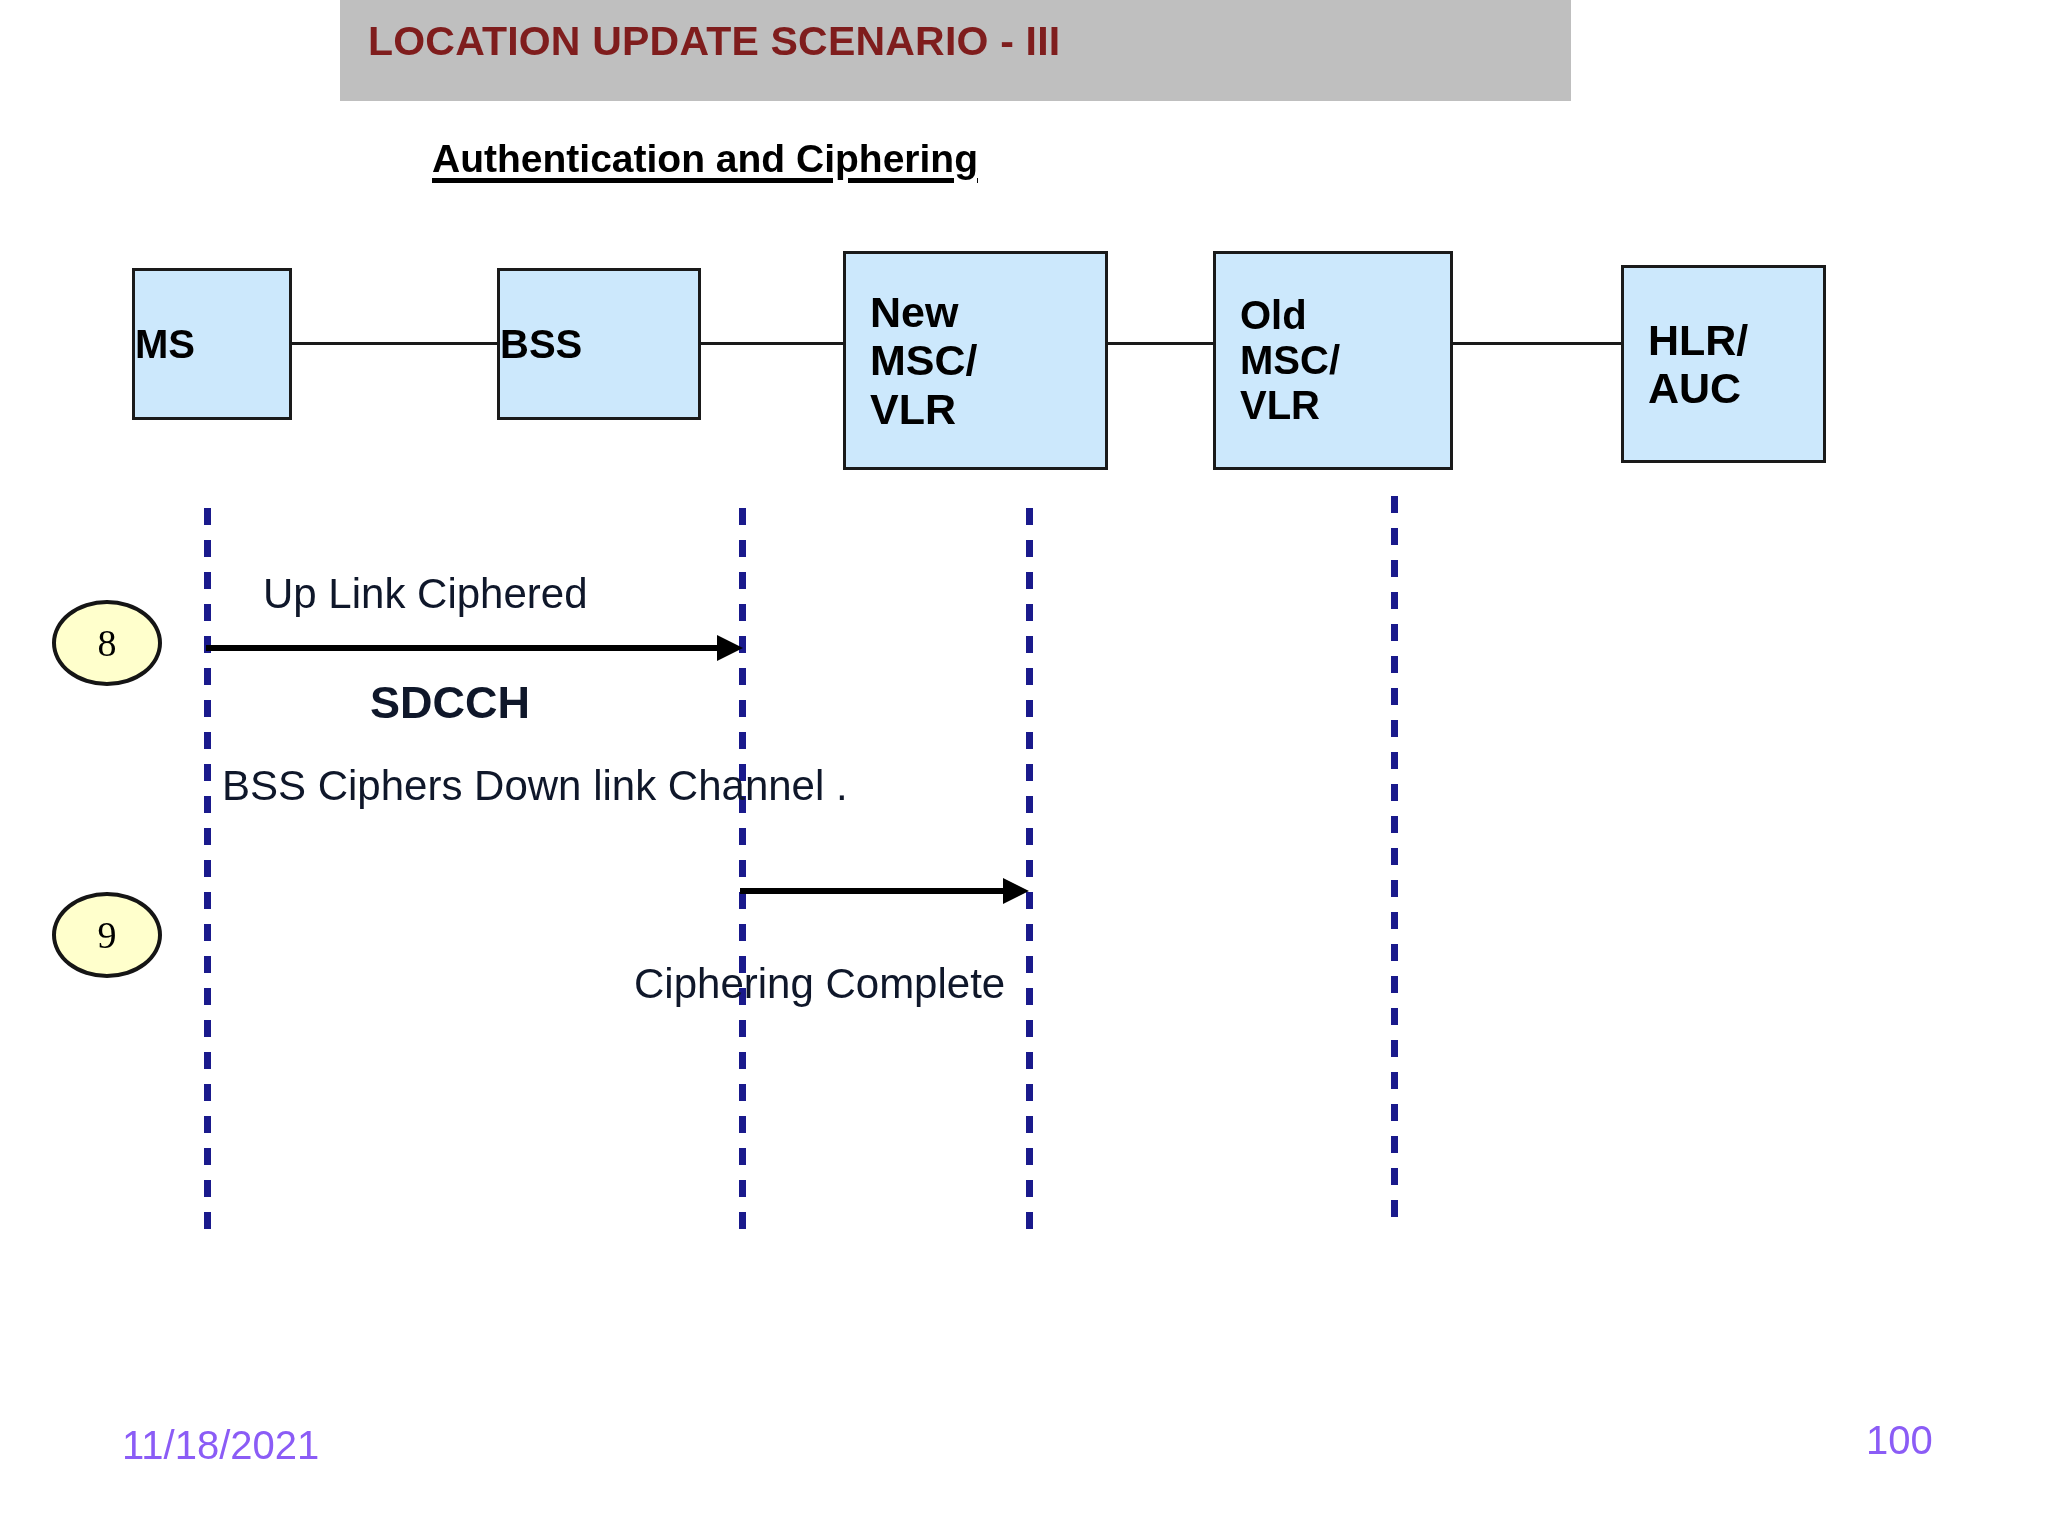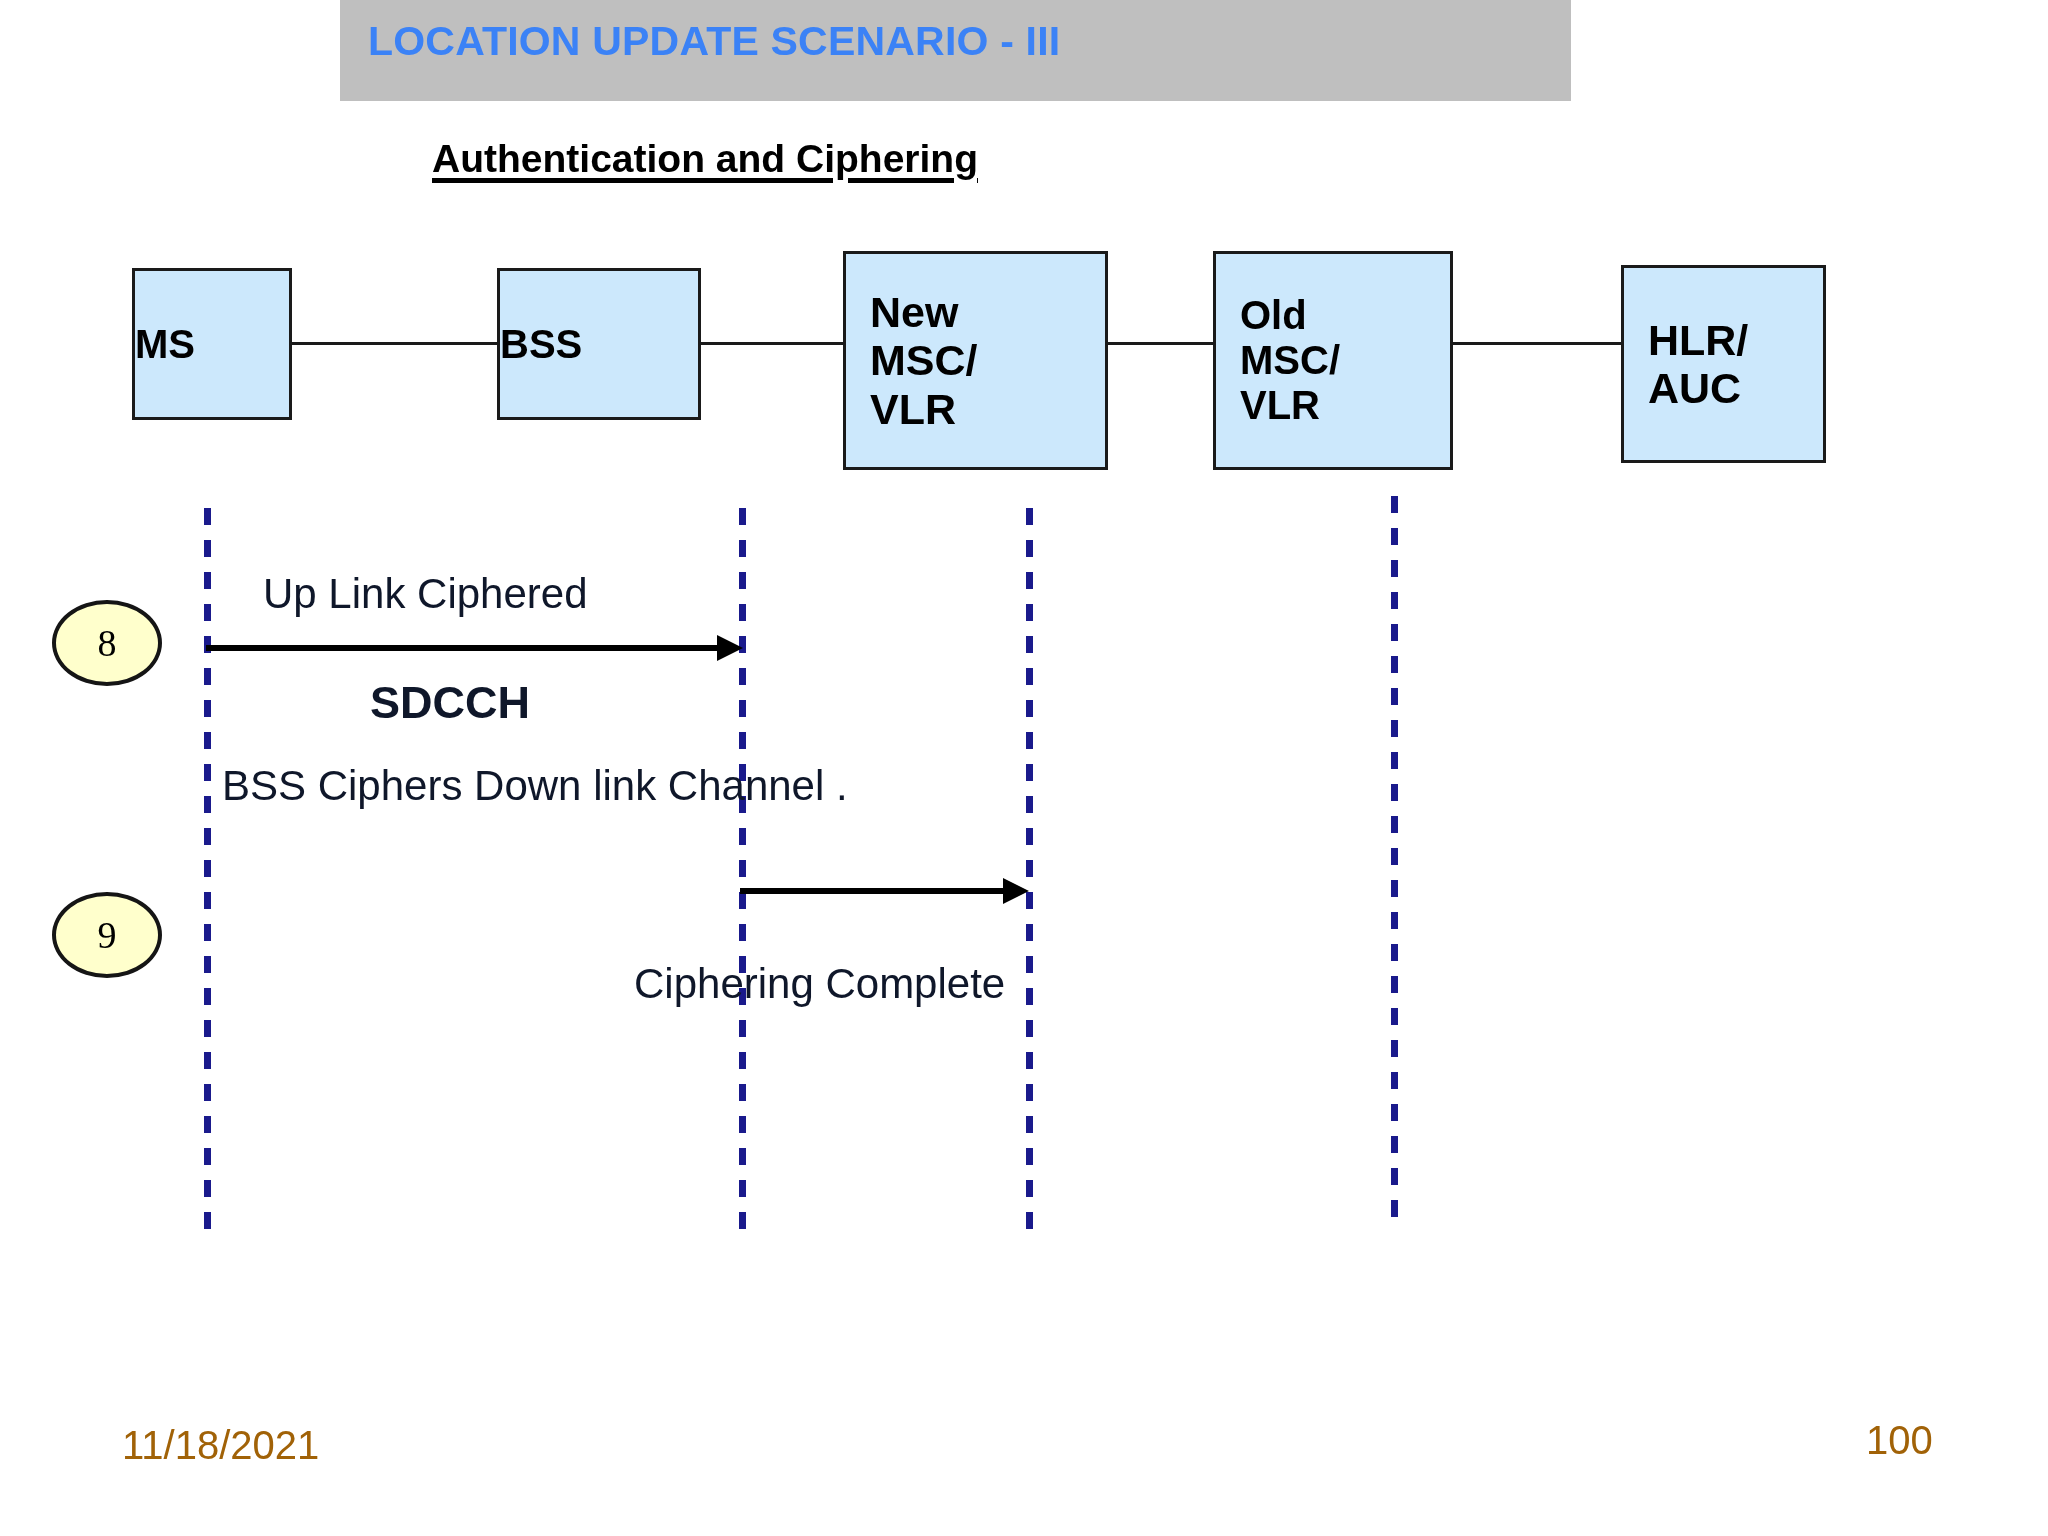--- a/index.html
+++ b/index.html
@@ -28,21 +28,21 @@
     background: #bfbfbf;
   }
   .title-text {
     position: absolute;
     left: 368px;
     top: 18px;
     width: 1190px;
     font-size: 41px;
     font-weight: bold;
     letter-spacing: 0.2px;
-    color: #3b82f6;
+    color: #7f1d1d;
     font-family: "Liberation Sans", sans-serif;
     white-space: nowrap;
   }
 
   
   .subtitle {
     position: absolute;
     left: 432px;
     top: 137px;
     font-size: 39px;
@@ -138,21 +138,21 @@
     font-size: 38px;
     color: #000000;
   }
   #step-8 { left: 52px; top: 600px; }
   #step-9 { left: 52px; top: 892px; }
 
   
   .footer-text {
     position: absolute;
     font-size: 40px;
-    color: #a16207;
+    color: #8b5cf6;
     white-space: nowrap;
   }
   #footer-date { left: 122px; top: 1423px; }
   #footer-page { left: 1866px; top: 1418px; }
 </style>
 </head>
 <body>
 
 <div id="slide">
 

